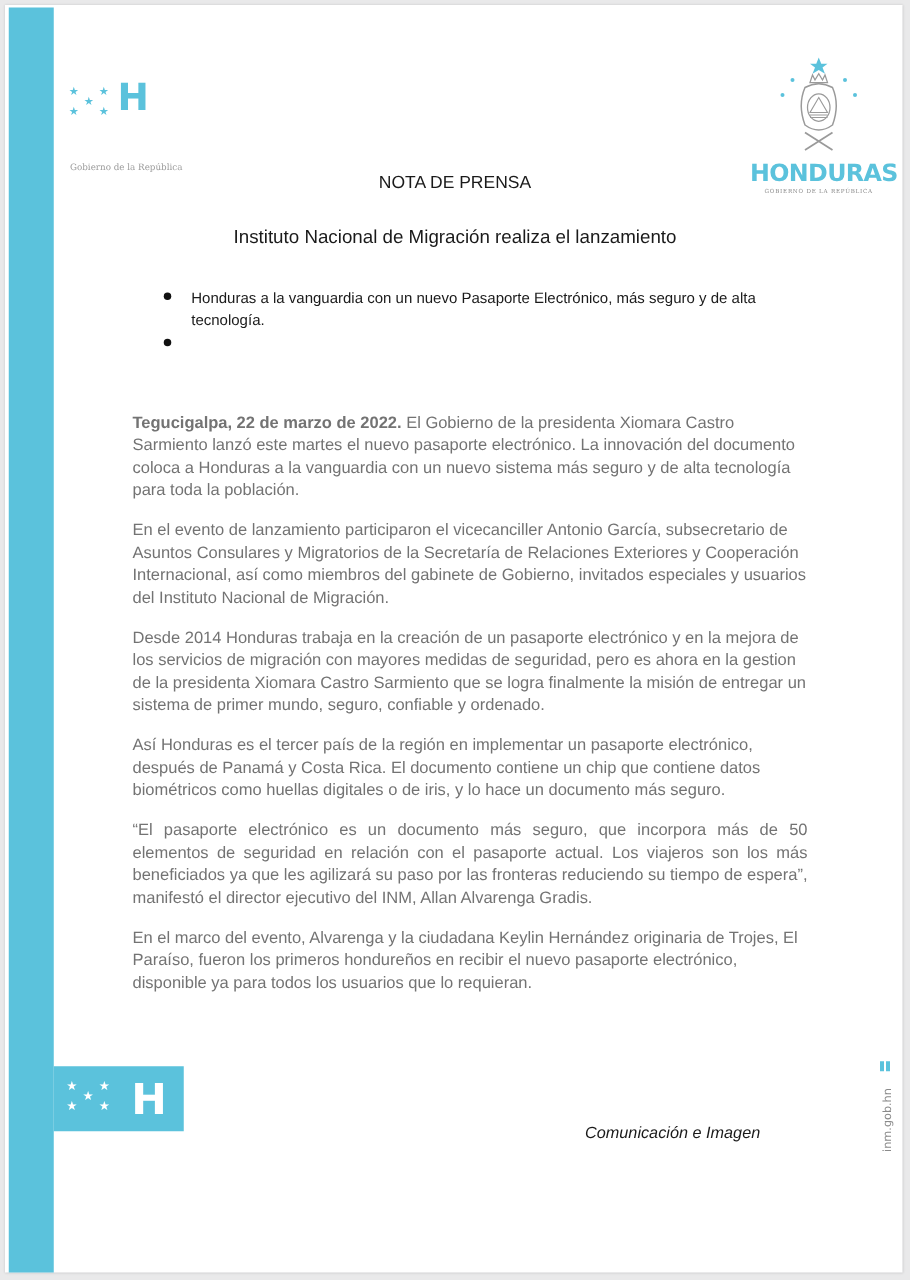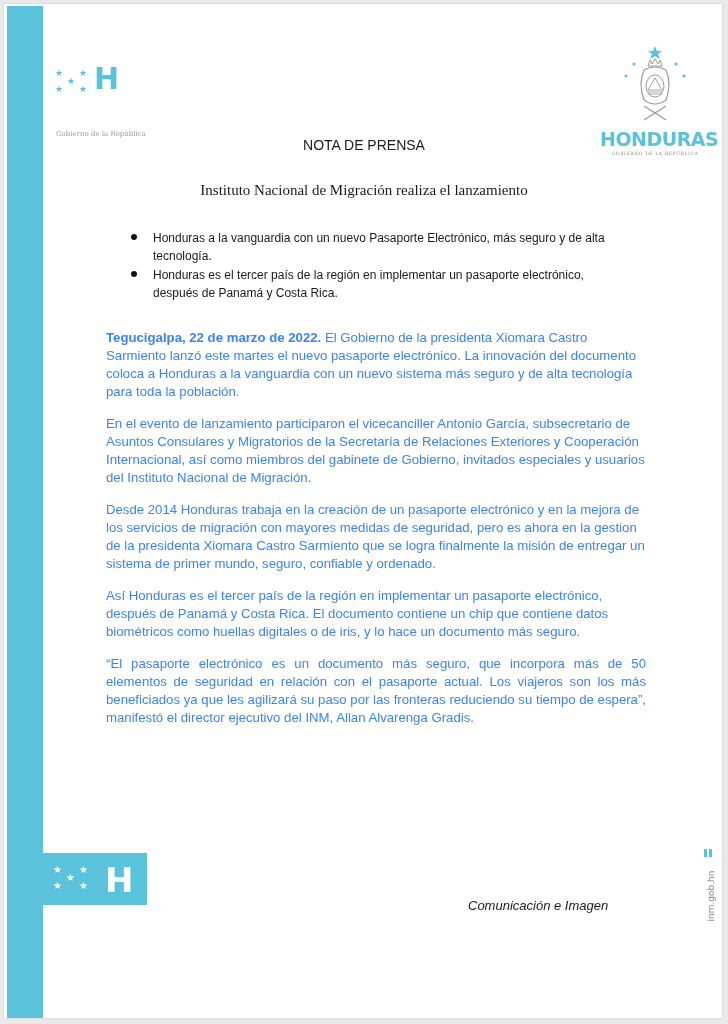--- a/index.html
+++ b/index.html
@@ -73,21 +73,21 @@
       position: absolute; left: 128px; top: 229px; width: 500px; margin: 0; padding: 0;
       list-style: none; font-size: 12px; line-height: 18px; color: #1a1a1a;
     }
     .bullets li { position: relative; padding-left: 25px; margin-bottom: 1px; }
     .bullets .dot {
       position: absolute; left: 3px; top: 5px; width: 6px; height: 6px; border-radius: 50%;
       background: #111;
     }
     .body {
       position: absolute; left: 106px; top: 329px; width: 540px;
-      font-size: 13.2px; line-height: 18px; color: #3b82f6;
+      font-size: 13.2px; line-height: 18px; color: #737373;
     }
     .body p { margin: 0 0 14px 0; }
     .body p.justify { text-align: justify; }
     .body b { font-weight: bold; }
     .signature {
       position: absolute; left: 480px; top: 898px; font-size: 13px; font-style: italic; color: #1a1a1a;
     }
     .website {
       position: absolute; left: 697px; top: 843px; width: 14px; height: 80px;
     }
@@ -140,41 +140,41 @@
       <line x1="30" y1="50" x2="44" y2="50" stroke="#9a9a9a" stroke-width="0.8"></line>
       <line x1="26" y1="62" x2="48" y2="76" stroke="#9a9a9a" stroke-width="1.4"></line>
       <line x1="48" y1="62" x2="26" y2="76" stroke="#9a9a9a" stroke-width="1.4"></line>
     </svg>
     <div class="hn-word">HONDURAS</div>
     <div class="hn-sub">GOBIERNO DE LA REPÚBLICA</div>
   </div>
 
   <div class="doc-label" style="left:-4px;">NOTA DE PRENSA</div>
 
-  <div class="doc-title" style="left:136px;font-family:Liberation Serif, serif;">
+  <div class="doc-title" style="left:136px;">
     <div>Instituto Nacional de Migración realiza el lanzamiento</div>
   </div>
 
   <ul class="bullets" style="left:124px;top:225px;">
     <li>
       <span class="dot"></span>
       <span>Honduras a la vanguardia con un nuevo Pasaporte Electrónico, más seguro y de alta tecnología.</span>
     </li>
     <li>
       <span class="dot"></span>
-      <span>Honduras es el tercer país de la región en implementar un pasaporte electrónico, después de Panamá y Costa Rica.</span>
     </li>
   </ul>
 
   <div class="body" style="left:102px;top:325px;">
     <p><b>Tegucigalpa, 22 de marzo de 2022.</b><span> El Gobierno de la presidenta Xiomara Castro Sarmiento lanzó este martes el nuevo pasaporte electrónico. La innovación del documento coloca a Honduras a la vanguardia con un nuevo sistema más seguro y de alta tecnología para toda la población.</span></p>
     <p>En el evento de lanzamiento participaron el vicecanciller Antonio García, subsecretario de Asuntos Consulares y Migratorios de la Secretaría de Relaciones Exteriores y Cooperación Internacional, así como miembros del gabinete de Gobierno, invitados especiales y usuarios del Instituto Nacional de Migración.</p>
     <p>Desde 2014 Honduras trabaja en la creación de un pasaporte electrónico y en la mejora de los servicios de migración con mayores medidas de seguridad, pero es ahora en la gestion de la presidenta Xiomara Castro Sarmiento que se logra finalmente la misión de entregar un sistema de primer mundo, seguro, confiable y ordenado.</p>
     <p>Así Honduras es el tercer país de la región en implementar un pasaporte electrónico, después de Panamá y Costa Rica. El documento contiene un chip que contiene datos biométricos como huellas digitales o de iris, y lo hace un documento más seguro.</p>
     <p class="justify">“El pasaporte electrónico es un documento más seguro, que incorpora más de 50 elementos de seguridad en relación con el pasaporte actual. Los viajeros son los más beneficiados ya que les agilizará su paso por las fronteras reduciendo su tiempo de espera”, manifestó el director ejecutivo del INM, Allan Alvarenga Gradis.</p>
+    <p>En el marco del evento, Alvarenga y la ciudadana Keylin Hernández originaria de Trojes, El Paraíso, fueron los primeros hondureños en recibir el nuevo pasaporte electrónico, disponible ya para todos los usuarios que lo requieran.</p>
   </div>
 
   <div class="bottom-band">
     <div class="band-stars">
       <span style="left:0px;top:0px;">★</span>
       <span style="left:26px;top:0px;">★</span>
       <span style="left:13px;top:8px;">★</span>
       <span style="left:0px;top:16px;">★</span>
       <span style="left:26px;top:16px;">★</span>
     </div>

